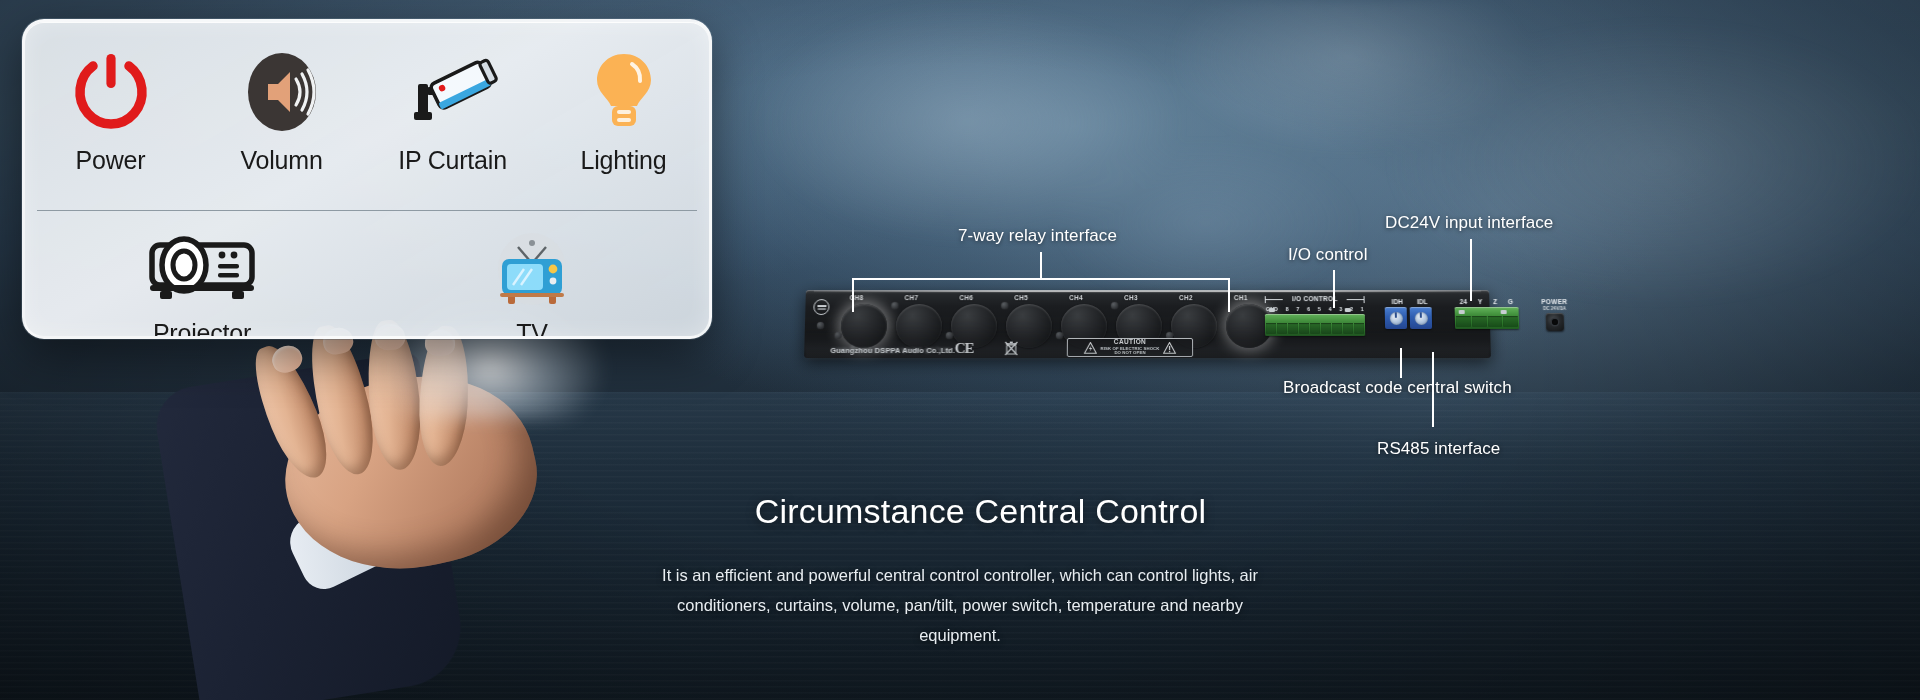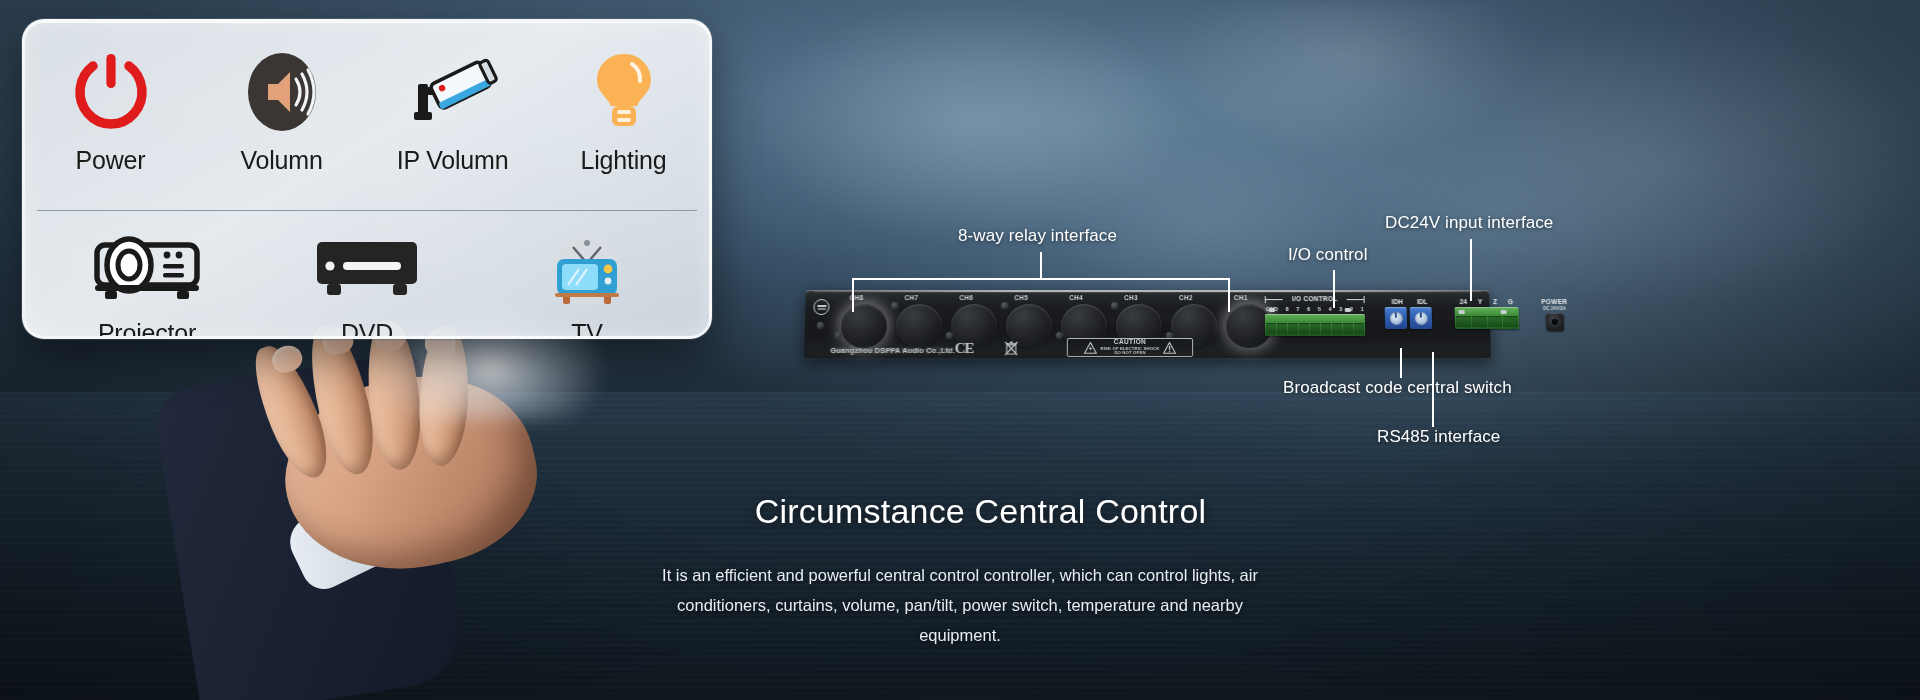--- a/index.html
+++ b/index.html
@@ -321,21 +321,21 @@
           <rect x="6" y="62" width="18" height="8" rx="2" fill="#1a1a1a"></rect>
           <rect x="19" y="37" width="16" height="8" rx="2" fill="#1a1a1a"></rect>
           <g transform="rotate(-26 52 36)">
             <rect x="25" y="22" width="56" height="27" rx="5" fill="#f4f9fd" stroke="#1a1a1a" stroke-width="3.6"></rect>
             <rect x="25" y="42" width="56" height="7" rx="2" fill="#3aa7e0"></rect>
             <rect x="79" y="24" width="9" height="23" rx="3" fill="#d5dde4" stroke="#1a1a1a" stroke-width="3.2"></rect>
             <circle cx="35" cy="30" r="3.2" fill="#e21b1b"></circle>
           </g>
         </svg>
       </div>
-      <div class="cell-label">IP Volumn</div>
+      <div class="cell-label">IP Curtain</div>
     </div>
 
     <div class="cell">
       <div class="icon-box">
         <svg width="66" height="84" viewBox="0 0 66 84">
           <path d="M33 4 C16 4 6 17 6 30 C6 42 17 48 20 56 L46 56 C49 48 60 42 60 30 C60 17 50 4 33 4 Z" fill="#fbb254"></path>
           <rect x="21" y="56" width="24" height="20" rx="6" fill="#fbb254"></rect>
           <rect x="26" y="60" width="14" height="4" rx="2" fill="#fdf0dd"></rect>
           <rect x="26" y="68" width="14" height="4" rx="2" fill="#fdf0dd"></rect>
           <path d="M41 14 Q50 20 49 31" fill="none" stroke="#fff4e4" stroke-width="4" stroke-linecap="round"></path>
@@ -360,32 +360,20 @@
           <rect x="72" y="33" width="21" height="4.5" rx="2" fill="#1a1a1a"></rect>
           <rect x="72" y="42" width="21" height="4.5" rx="2" fill="#1a1a1a"></rect>
           <rect x="4" y="54" width="104" height="6" rx="3" fill="#1a1a1a"></rect>
           <rect x="14" y="60" width="12" height="8" rx="2" fill="#1a1a1a"></rect>
           <rect x="86" y="60" width="12" height="8" rx="2" fill="#1a1a1a"></rect>
         </svg>
       </div>
       <div class="cell-label">Projector</div>
     </div>
 
-    <div class="cell">
-      <div class="icon-box">
-        <svg width="108" height="66" viewBox="0 0 108 66">
-          <rect x="4" y="8" width="100" height="42" rx="5" fill="#242424"></rect>
-          <rect x="30" y="28" width="58" height="8" rx="4" fill="#f2f4f6"></rect>
-          <circle cx="17" cy="32" r="4.6" fill="#f2f4f6"></circle>
-          <rect x="14" y="50" width="14" height="11" rx="3" fill="#242424"></rect>
-          <rect x="80" y="50" width="14" height="11" rx="3" fill="#242424"></rect>
-        </svg>
-      </div>
-      <div class="cell-label">DVD</div>
-    </div>
 
 
     <div class="cell">
       <div class="icon-box">
         <svg width="76" height="80" viewBox="0 0 76 80">
           <ellipse cx="38" cy="42" rx="34" ry="36" fill="#d9dde0" opacity="0.55"></ellipse>
           <line x1="24" y1="20" x2="36" y2="34" stroke="#5e6468" stroke-width="2.4"></line>
           <line x1="52" y1="20" x2="40" y2="34" stroke="#5e6468" stroke-width="2.4"></line>
           <circle cx="38" cy="16" r="3" fill="#8a9196"></circle>
           <rect x="8" y="32" width="60" height="36" rx="7" fill="#2f9fd4"></rect>
@@ -542,21 +530,21 @@
       <div class="dc-jack"></div>
     </div>
   </div>
 
   <div id="device-reflect">
     <div class="refl-text" style="left:26px; top:4px;">Guangzhou DSPPA Audio Co.,Ltd.</div>
   </div>
 </div>
 
 <div>
-  <div class="callout-label" style="left:958px; top:226px;">8-way relay interface</div>
+  <div class="callout-label" style="left:958px; top:226px;">7-way relay interface</div>
   <div class="lead lead-v" style="left:1040px; top:252px; height:28px;"></div>
   <div class="lead lead-h" style="left:852px;  top:278px; width:378px;"></div>
   <div class="lead lead-v" style="left:852px;  top:278px; height:34px;"></div>
   <div class="lead lead-v" style="left:1228px; top:278px; height:34px;"></div>
 </div>
 
 <div>
   <div class="callout-label" style="left:1288px; top:245px;">I/O control</div>
   <div class="lead lead-v" style="left:1333px; top:270px; height:38px;"></div>
 </div>
@@ -565,18 +553,18 @@
   <div class="callout-label" style="left:1385px; top:213px;">DC24V input interface</div>
   <div class="lead lead-v" style="left:1470px; top:239px; height:62px;"></div>
 </div>
 
 <div>
   <div class="callout-label" style="left:1283px; top:378px;">Broadcast code central switch</div>
   <div class="lead lead-v" style="left:1400px; top:348px; height:30px;"></div>
 </div>
 
 <div>
-  <div class="callout-label" style="left:1377px; top:427px;">RS485 interface</div>
+  <div class="callout-label" style="left:1377px; top:439px;">RS485 interface</div>
   <div class="lead lead-v" style="left:1432px; top:352px; height:75px;"></div>
 </div>
 
 <div id="title">Circumstance Central Control</div>
 <div id="desc">It is an efficient and powerful central control controller, which can control lights, air conditioners, curtains, volume, pan/tilt, power switch, temperature and nearby equipment.</div>
 
 </body></html>

